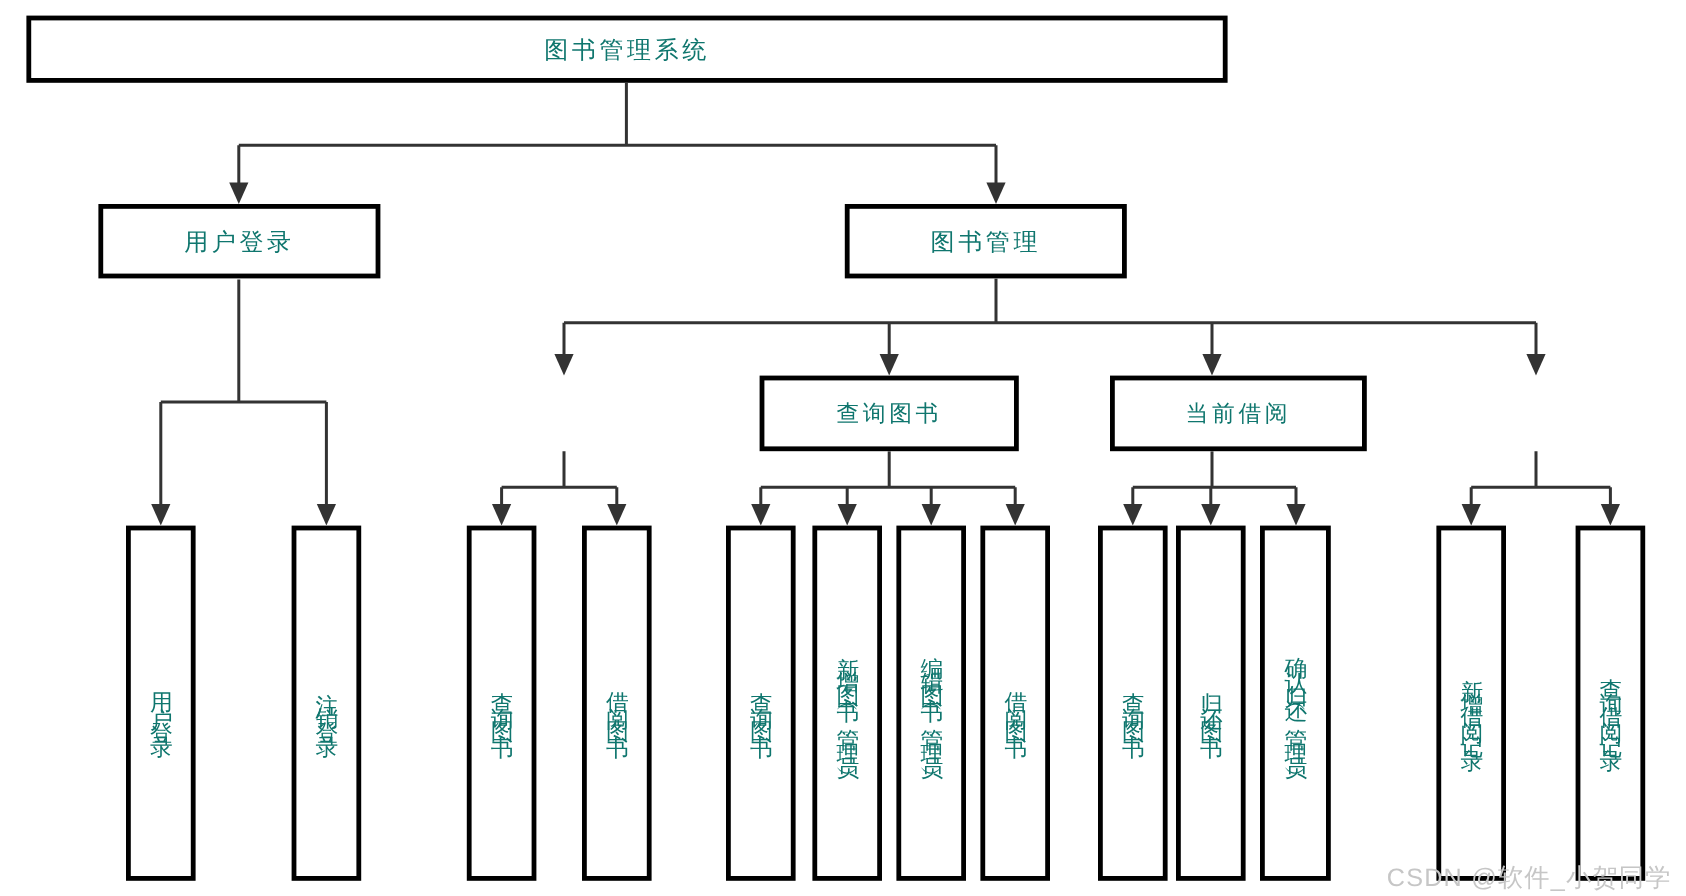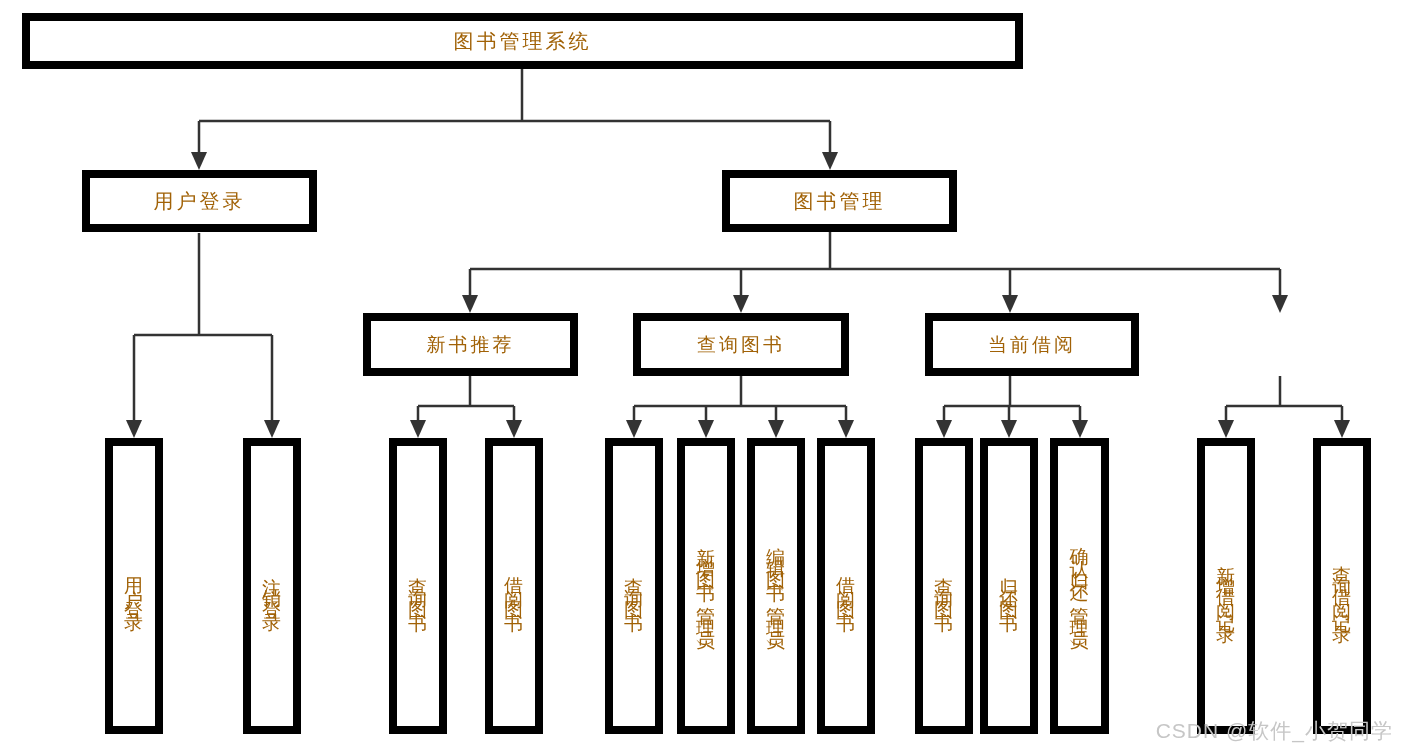--- a/index.html
+++ b/index.html
@@ -15,26 +15,26 @@
     overflow:hidden;
   }
   #connectors{
     position:absolute;
     left:0;top:0;
     z-index:1;
   }
   .node{
     position:absolute;
     box-sizing:border-box;
-    border:8px solid #000000;
+    border:4px solid #000000;
     background:#ffffff;
     display:flex;
     align-items:center;
     justify-content:center;
-    color:#a16207;
+    color:#0f766e;
     z-index:2;
     text-align:center;
   }
   .h-node span{
     letter-spacing:3px;
     white-space:nowrap;
   }
   .root-node{
     left:22px;top:13px;width:1001px;height:56px;
     font-size:20px;
@@ -107,27 +107,24 @@
       </g>
   </svg>
 
   <div class="node h-node root-node">
     <span>图书管理系统</span>
   </div>
 
   <div class="node h-node l2-node" style="left:82px">
     <span>用户登录</span>
   </div>
-  <div class="node h-node l2-node" style="left:722px">
+  <div class="node h-node l2-node" style="left:704px">
     <span>图书管理</span>
   </div>
 
-  <div class="node h-node l3-node" style="left:363px;width:215px">
-    <span>新书推荐</span>
-  </div>
   <div class="node h-node l3-node" style="left:633px;width:216px">
     <span>查询图书</span>
   </div>
   <div class="node h-node l3-node" style="left:925px;width:214px">
     <span>当前借阅</span>
   </div>
 
   <div class="node leaf" style="left:105px">
     <span class="vtext">用户登录</span>
   </div>

